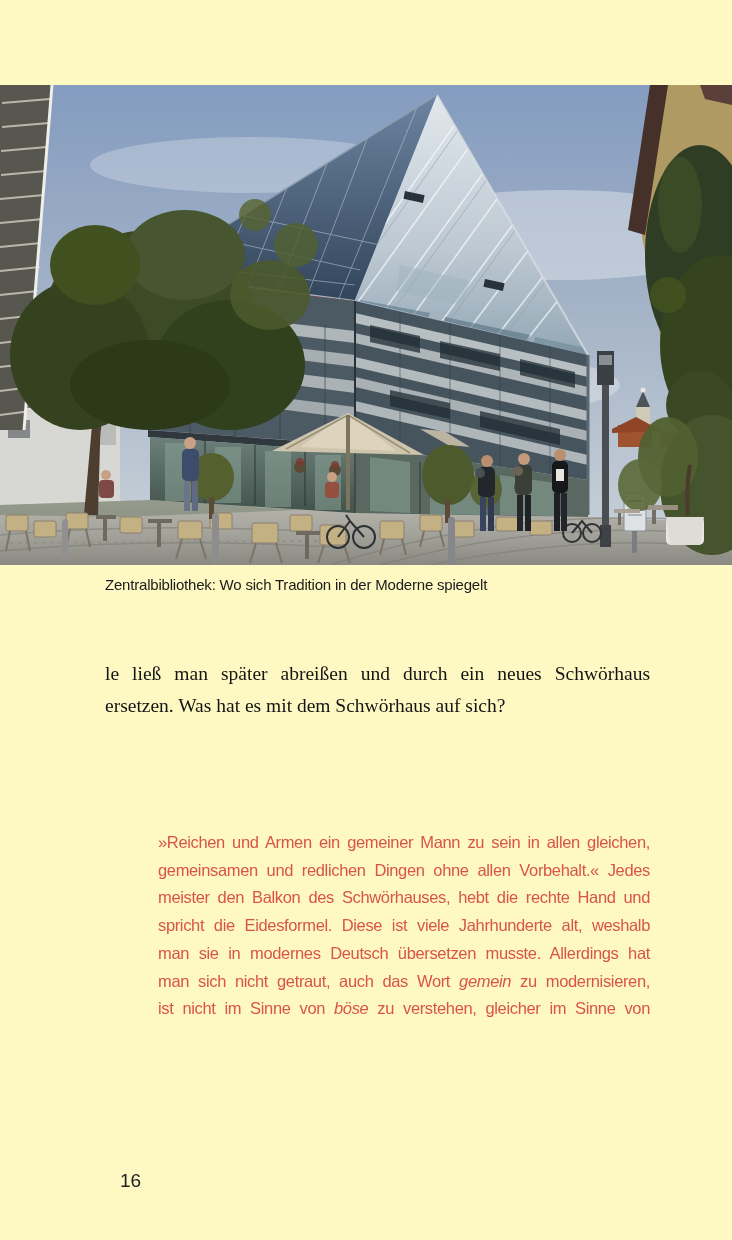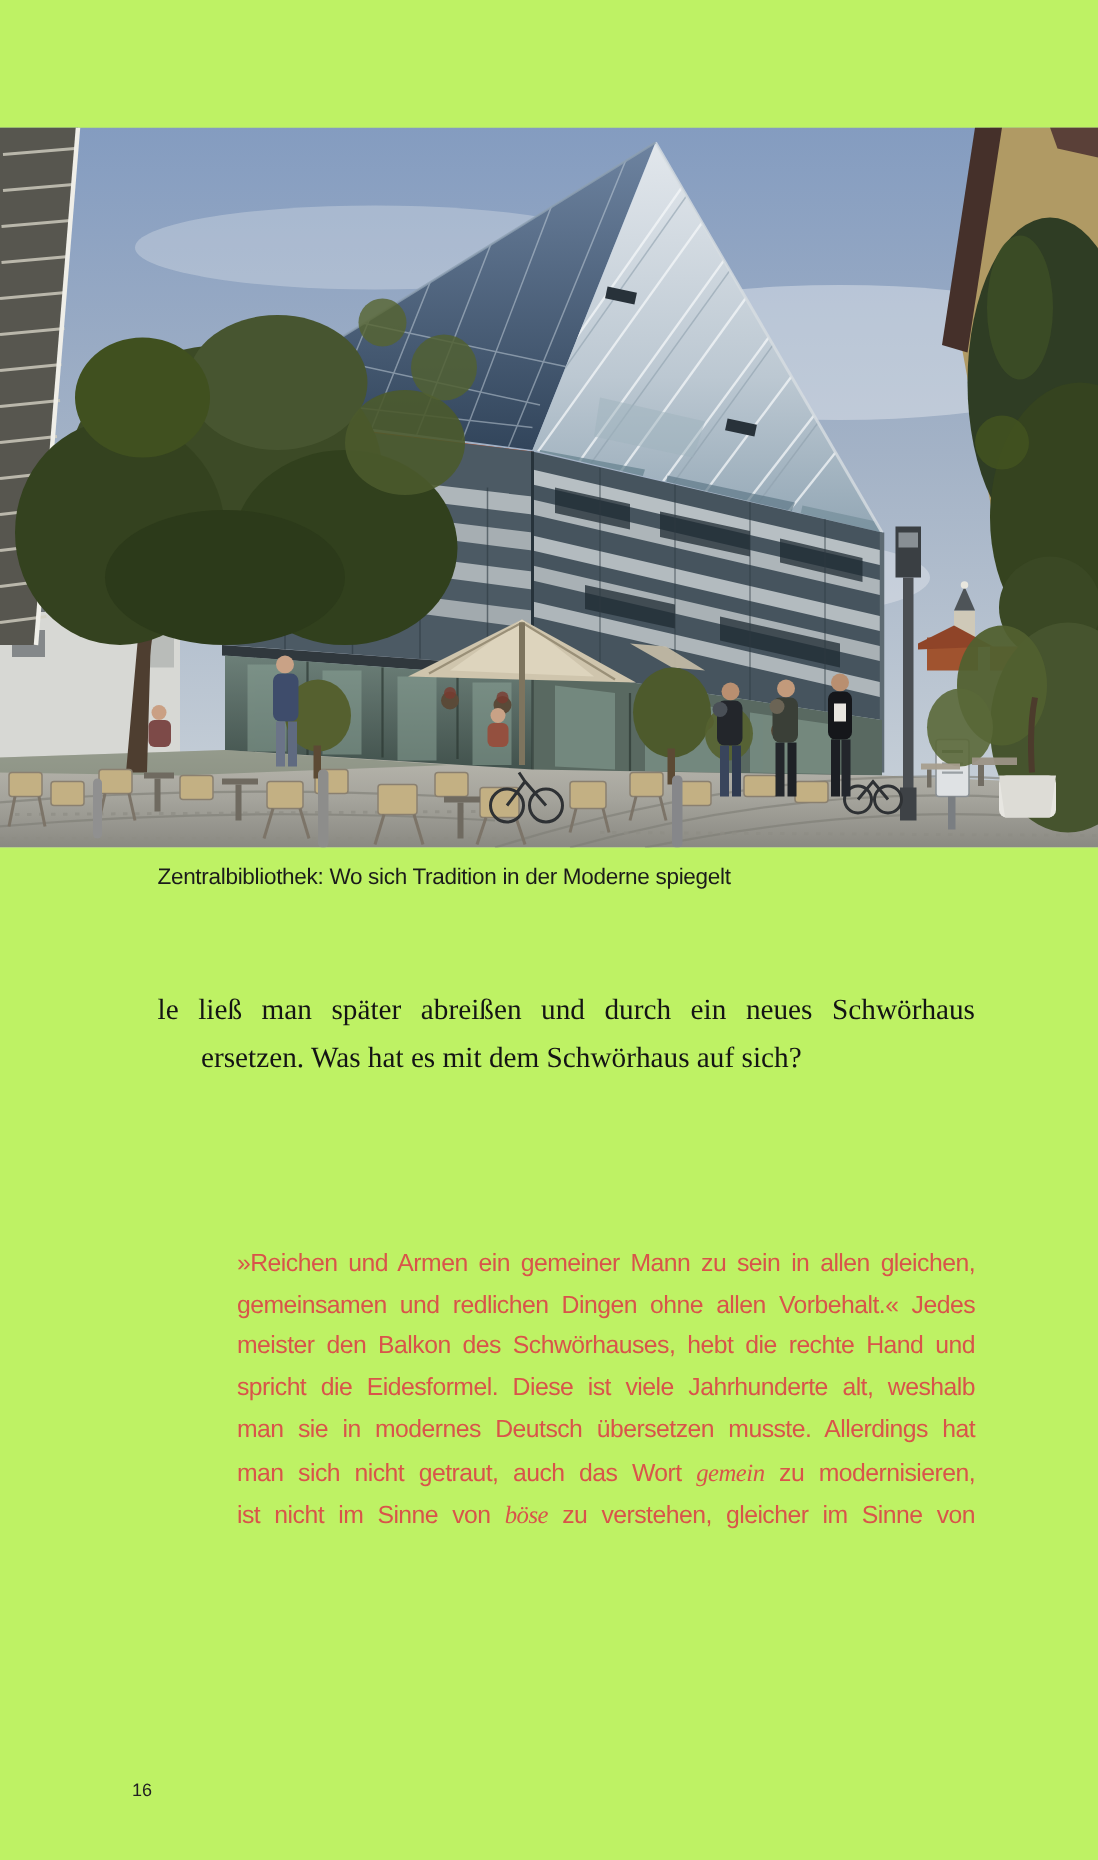--- a/index.html
+++ b/index.html
@@ -1,31 +1,31 @@
 <!DOCTYPE html>
 <html><head>
 <meta charset="utf-8">
 <style>
   html,body{margin:0;padding:0;background:#ffffff;}
-  .page{position:relative;width:732px;height:1240px;background:#bef264;overflow:hidden;
+  .page{position:relative;width:732px;height:1240px;background:#fef9c3;overflow:hidden;
         font-family:"Liberation Sans",sans-serif;}
   .photo-wrap{position:absolute;left:0;top:85px;width:732px;height:480px;}
   .photo-wrap svg{display:block;}
   .caption{position:absolute;left:105px;top:576px;width:560px;
            font-size:15px;letter-spacing:-0.2px;color:#1b1b1b;}
   .body-text{position:absolute;left:105px;top:658px;width:545px;
              font-family:"Liberation Serif",serif;font-size:19.5px;line-height:32px;color:#141414;}
   .tline{text-align:justify;text-align-last:justify;white-space:normal;}
-  [data-last-left] .tline:last-child{text-align-last:left;margin-left:29px;}
+  [data-last-left] .tline:last-child{text-align-last:left;}
   .heading{position:absolute;left:158px;top:769px;margin:0;width:494px;
            font-size:21px;font-weight:bold;letter-spacing:-0.2px;color:#d94f45;}
   .red-text{position:absolute;left:158px;top:829px;width:492px;
             font-size:16.5px;letter-spacing:-0.35px;line-height:27.7px;color:#d9544a;}
-  .red-text i{font-style:italic;font-family:Liberation Serif, serif;}
-  .page-number{position:absolute;left:88px;top:1170px;font-size:12px;color:#222;margin-top:16px;}
+  .red-text i{font-style:italic;}
+  .page-number{position:absolute;left:120px;top:1170px;font-size:19px;color:#222;}
 </style>
 </head>
 <body>
 
 <div class="page">
 
   <div class="photo-wrap">
     <svg width="732" height="480" viewBox="0 0 732 480">
       <defs>
         <linearGradient id="sky" x1="0" y1="0" x2="0" y2="1">

